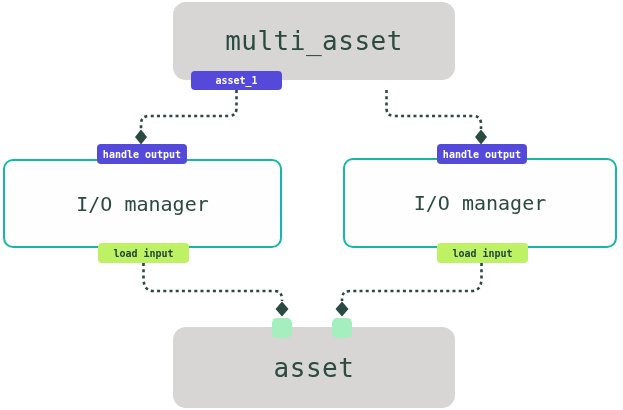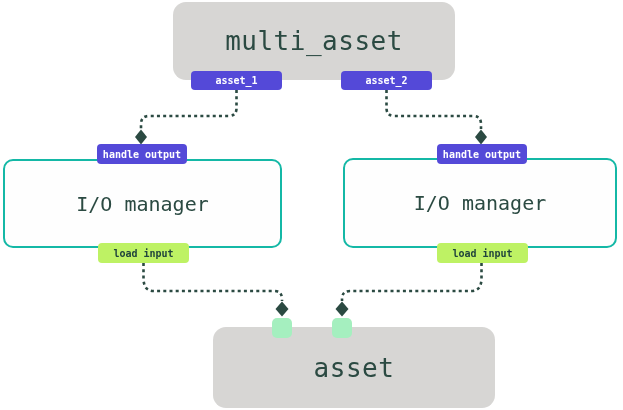--- a/index.html
+++ b/index.html
@@ -57,21 +57,21 @@
     color: #21453c;
   }
   .port-square {
     position: absolute;
     width: 20px;
     height: 20px;
     background: #a5efbf;
     border-radius: 5px;
   }
   #multi-asset-node { left: 173px; top: 2px;   width: 282px; height: 78px; }
-  #asset-node       { left: 173px; top: 327px; width: 282px; height: 81px; margin-left: 40px; }
+  #asset-node       { left: 173px; top: 327px; width: 282px; height: 81px; }
   #io-left-node     { left: 3px;   top: 159px; width: 279px; height: 89px; }
   #io-right-node    { left: 343px; top: 158px; width: 274px; height: 90px; }
 
   #asset1-badge         { left: 191px; top: 71px;  width: 91px; height: 19px; }
   #asset2-badge         { left: 341px; top: 71px;  width: 91px; height: 19px; }
   #handle-out-left      { left: 97px;  top: 144px; width: 90px; height: 20px; }
   #handle-out-right     { left: 437px; top: 144px; width: 90px; height: 20px; }
   #load-in-left         { left: 98px;  top: 243px; width: 91px; height: 20px; }
   #load-in-right        { left: 437px; top: 243px; width: 91px; height: 20px; }
 
@@ -127,23 +127,20 @@
     <path class="conn" d="M143.5 263 V278 Q143.5 291 153.5 291 H274 Q282 291 282 299 V301"></path>
     <polygon class="diamond" points="282,301.5 288.5,309 282,316.5 275.5,309"></polygon>
 
     <path class="conn" d="M481.5 263 V278 Q481.5 291 471.5 291 H350 Q342 291 342 299 V301"></path>
     <polygon class="diamond" points="342,301.5 348.5,309 342,316.5 335.5,309"></polygon>
   </svg>
 
   <div class="badge badge-purple" id="asset1-badge">
     <span>asset_1</span>
   </div>
-  <div class="badge badge-purple" id="asset2-badge">
-    <span>asset_2</span>
-  </div>
 
   <div class="badge badge-purple" id="handle-out-left">
     <span>handle output</span>
   </div>
   <div class="badge badge-purple" id="handle-out-right">
     <span>handle output</span>
   </div>
 
   <div class="badge badge-green" id="load-in-left">
     <span>load input</span>

